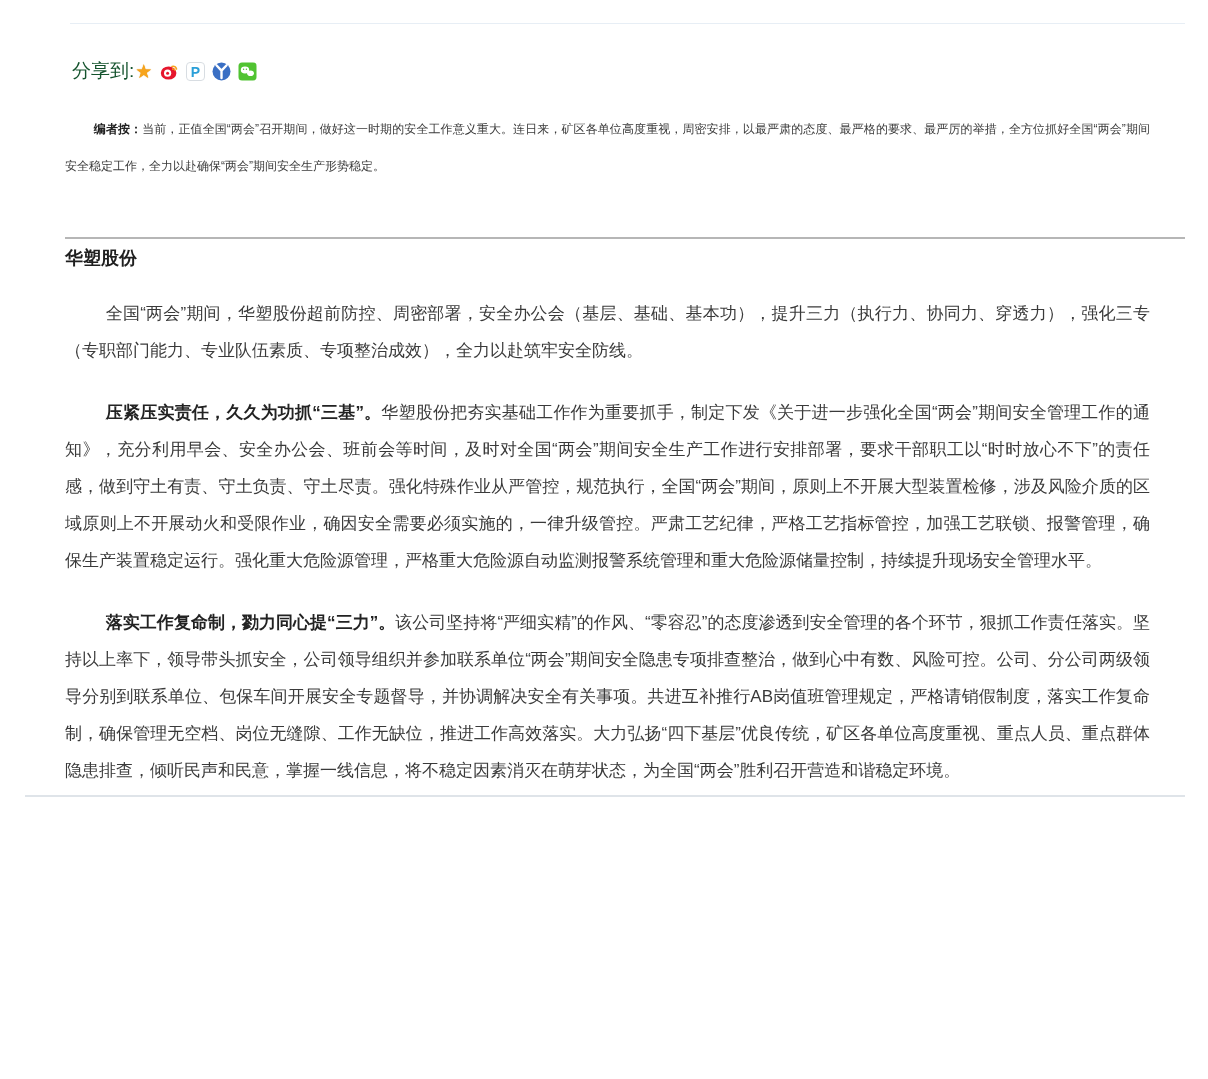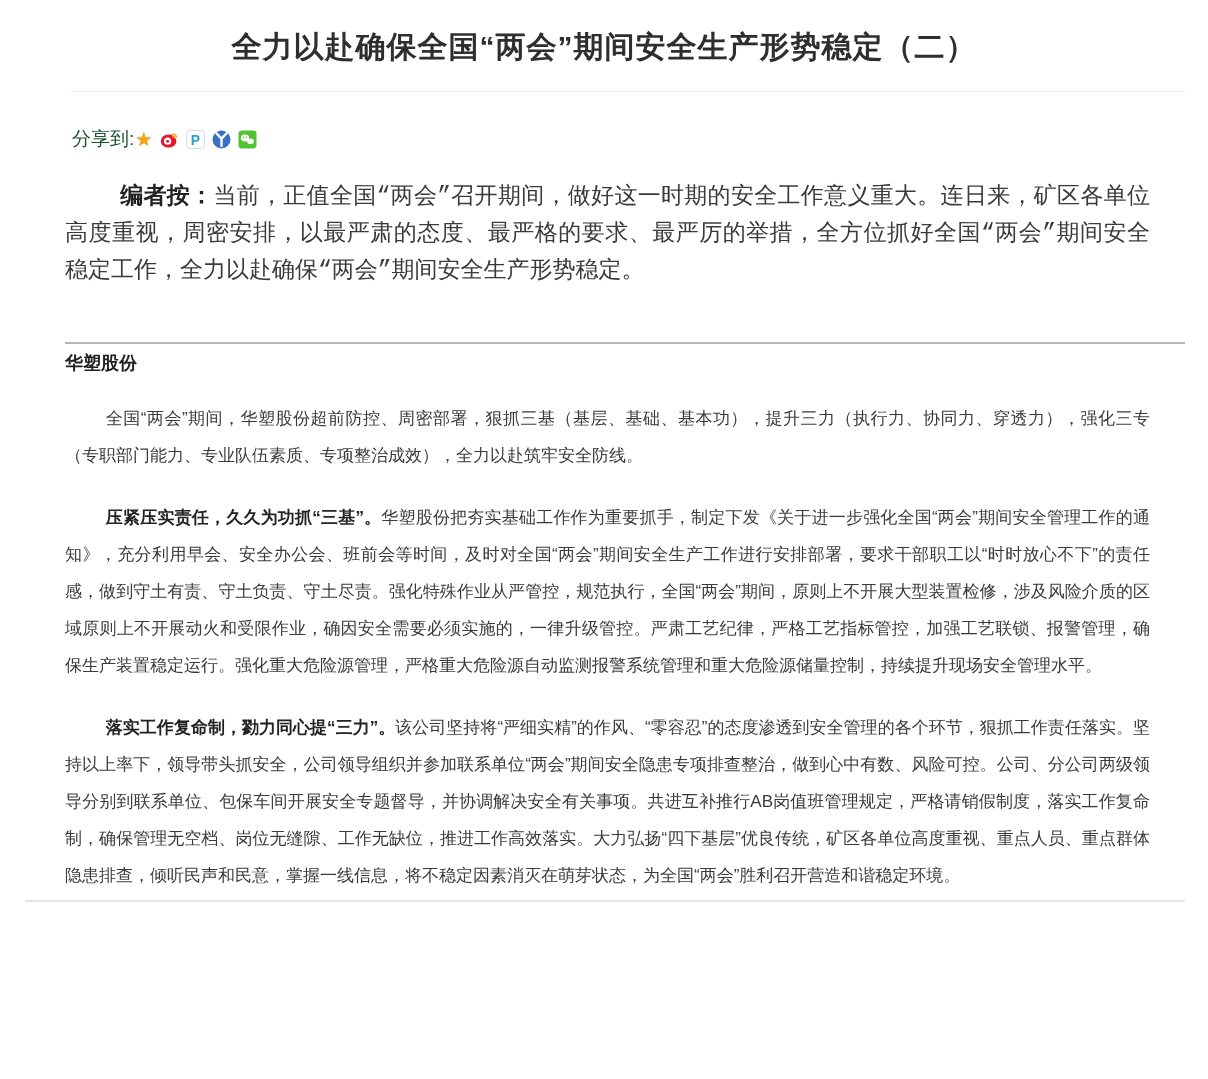--- a/index.html
+++ b/index.html
@@ -51,26 +51,25 @@
   }
   .share-icon svg { display: block; }
   .qzone-star {
     font-size: 19px; line-height: 19px;
     color: #f7a41c;
     text-shadow: 0 0 1px #d98a00;
   }
 
   .editor-note {
     margin: 29px 58px 0 65px;
-    font-size: 23px;
+    font-size: 12px;
     line-height: 37px;
     text-align: justify;
     text-indent: 2.4em;
     color: #3a3a3a;
-    font-family: Liberation Mono, monospace;
   }
   .editor-note .lead { font-weight: bold; color: #222; }
 
   .section-divider {
     height: 2px;
     background: #b6b6b6;
     margin: 52px 23px 0 65px;
   }
   .section-heading {
     margin: 7px 0 4px 65px;
@@ -94,21 +93,20 @@
     height: 2px;
     background: #dfe4e9;
     margin: 6px 23px 0 25px;
   }
 </style>
 </head>
 <body>
 
 <div class="page">
 
-  <h1 class="article-title">全力以赴确保全国“两会”期间安全生产形势稳定（二）</h1>
 
   <div class="title-divider"></div>
 
 
   <div class="share-row">
     <span class="share-label">分享到:</span>
 
     <span class="share-icon" title="">
       <span class="qzone-star">★</span>
     </span>
@@ -147,21 +145,21 @@
       </svg>
     </span>
   </div>
 
   <p class="editor-note"><span class="lead">编者按：</span><span>当前，正值全国“两会”召开期间，做好这一时期的安全工作意义重大。连日来，矿区各单位高度重视，周密安排，以最严肃的态度、最严格的要求、最严厉的举措，全方位抓好全国“两会”期间安全稳定工作，全力以赴确保“两会”期间安全生产形势稳定。</span></p>
 
   <div class="section-divider"></div>
 
   <h2 class="section-heading">华塑股份</h2>
 
-  <p class="body-para"><span>全国“两会”期间，华塑股份超前防控、周密部署，狠抓三基（基层、基础、基本功），提升三力（执行力、协同力、穿透力），强化三专（专职部门能力、专业队伍素质、专项整治成效），全力以赴筑牢安全防线。</span></p>
+  <p class="body-para"><span>全国“两会”期间，华塑股份超前防控、周密部署，安全办公会（基层、基础、基本功），提升三力（执行力、协同力、穿透力），强化三专（专职部门能力、专业队伍素质、专项整治成效），全力以赴筑牢安全防线。</span></p>
 
   <p class="body-para"><span class="lead">压紧压实责任，久久为功抓“三基”。</span><span>华塑股份把夯实基础工作作为重要抓手，制定下发《关于进一步强化全国“两会”期间安全管理工作的通知》，充分利用早会、安全办公会、班前会等时间，及时对全国“两会”期间安全生产工作进行安排部署，要求干部职工以“时时放心不下”的责任感，做到守土有责、守土负责、守土尽责。强化特殊作业从严管控，规范执行，全国“两会”期间，原则上不开展大型装置检修，涉及风险介质的区域原则上不开展动火和受限作业，确因安全需要必须实施的，一律升级管控。严肃工艺纪律，严格工艺指标管控，加强工艺联锁、报警管理，确保生产装置稳定运行。强化重大危险源管理，严格重大危险源自动监测报警系统管理和重大危险源储量控制，持续提升现场安全管理水平。</span></p>
 
   <p class="body-para"><span class="lead">落实工作复命制，勠力同心提“三力”。</span><span>该公司坚持将“严细实精”的作风、“零容忍”的态度渗透到安全管理的各个环节，狠抓工作责任落实。坚持以上率下，领导带头抓安全，公司领导组织并参加联系单位“两会”期间安全隐患专项排查整治，做到心中有数、风险可控。公司、分公司两级领导分别到联系单位、包保车间开展安全专题督导，并协调解决安全有关事项。共进互补推行AB岗值班管理规定，严格请销假制度，落实工作复命制，确保管理无空档、岗位无缝隙、工作无缺位，推进工作高效落实。大力弘扬“四下基层”优良传统，矿区各单位高度重视、重点人员、重点群体隐患排查，倾听民声和民意，掌握一线信息，将不稳定因素消灭在萌芽状态，为全国“两会”胜利召开营造和谐稳定环境。</span></p>
 
   <div class="bottom-divider"></div>
 
 </div>
 
 </body></html>

